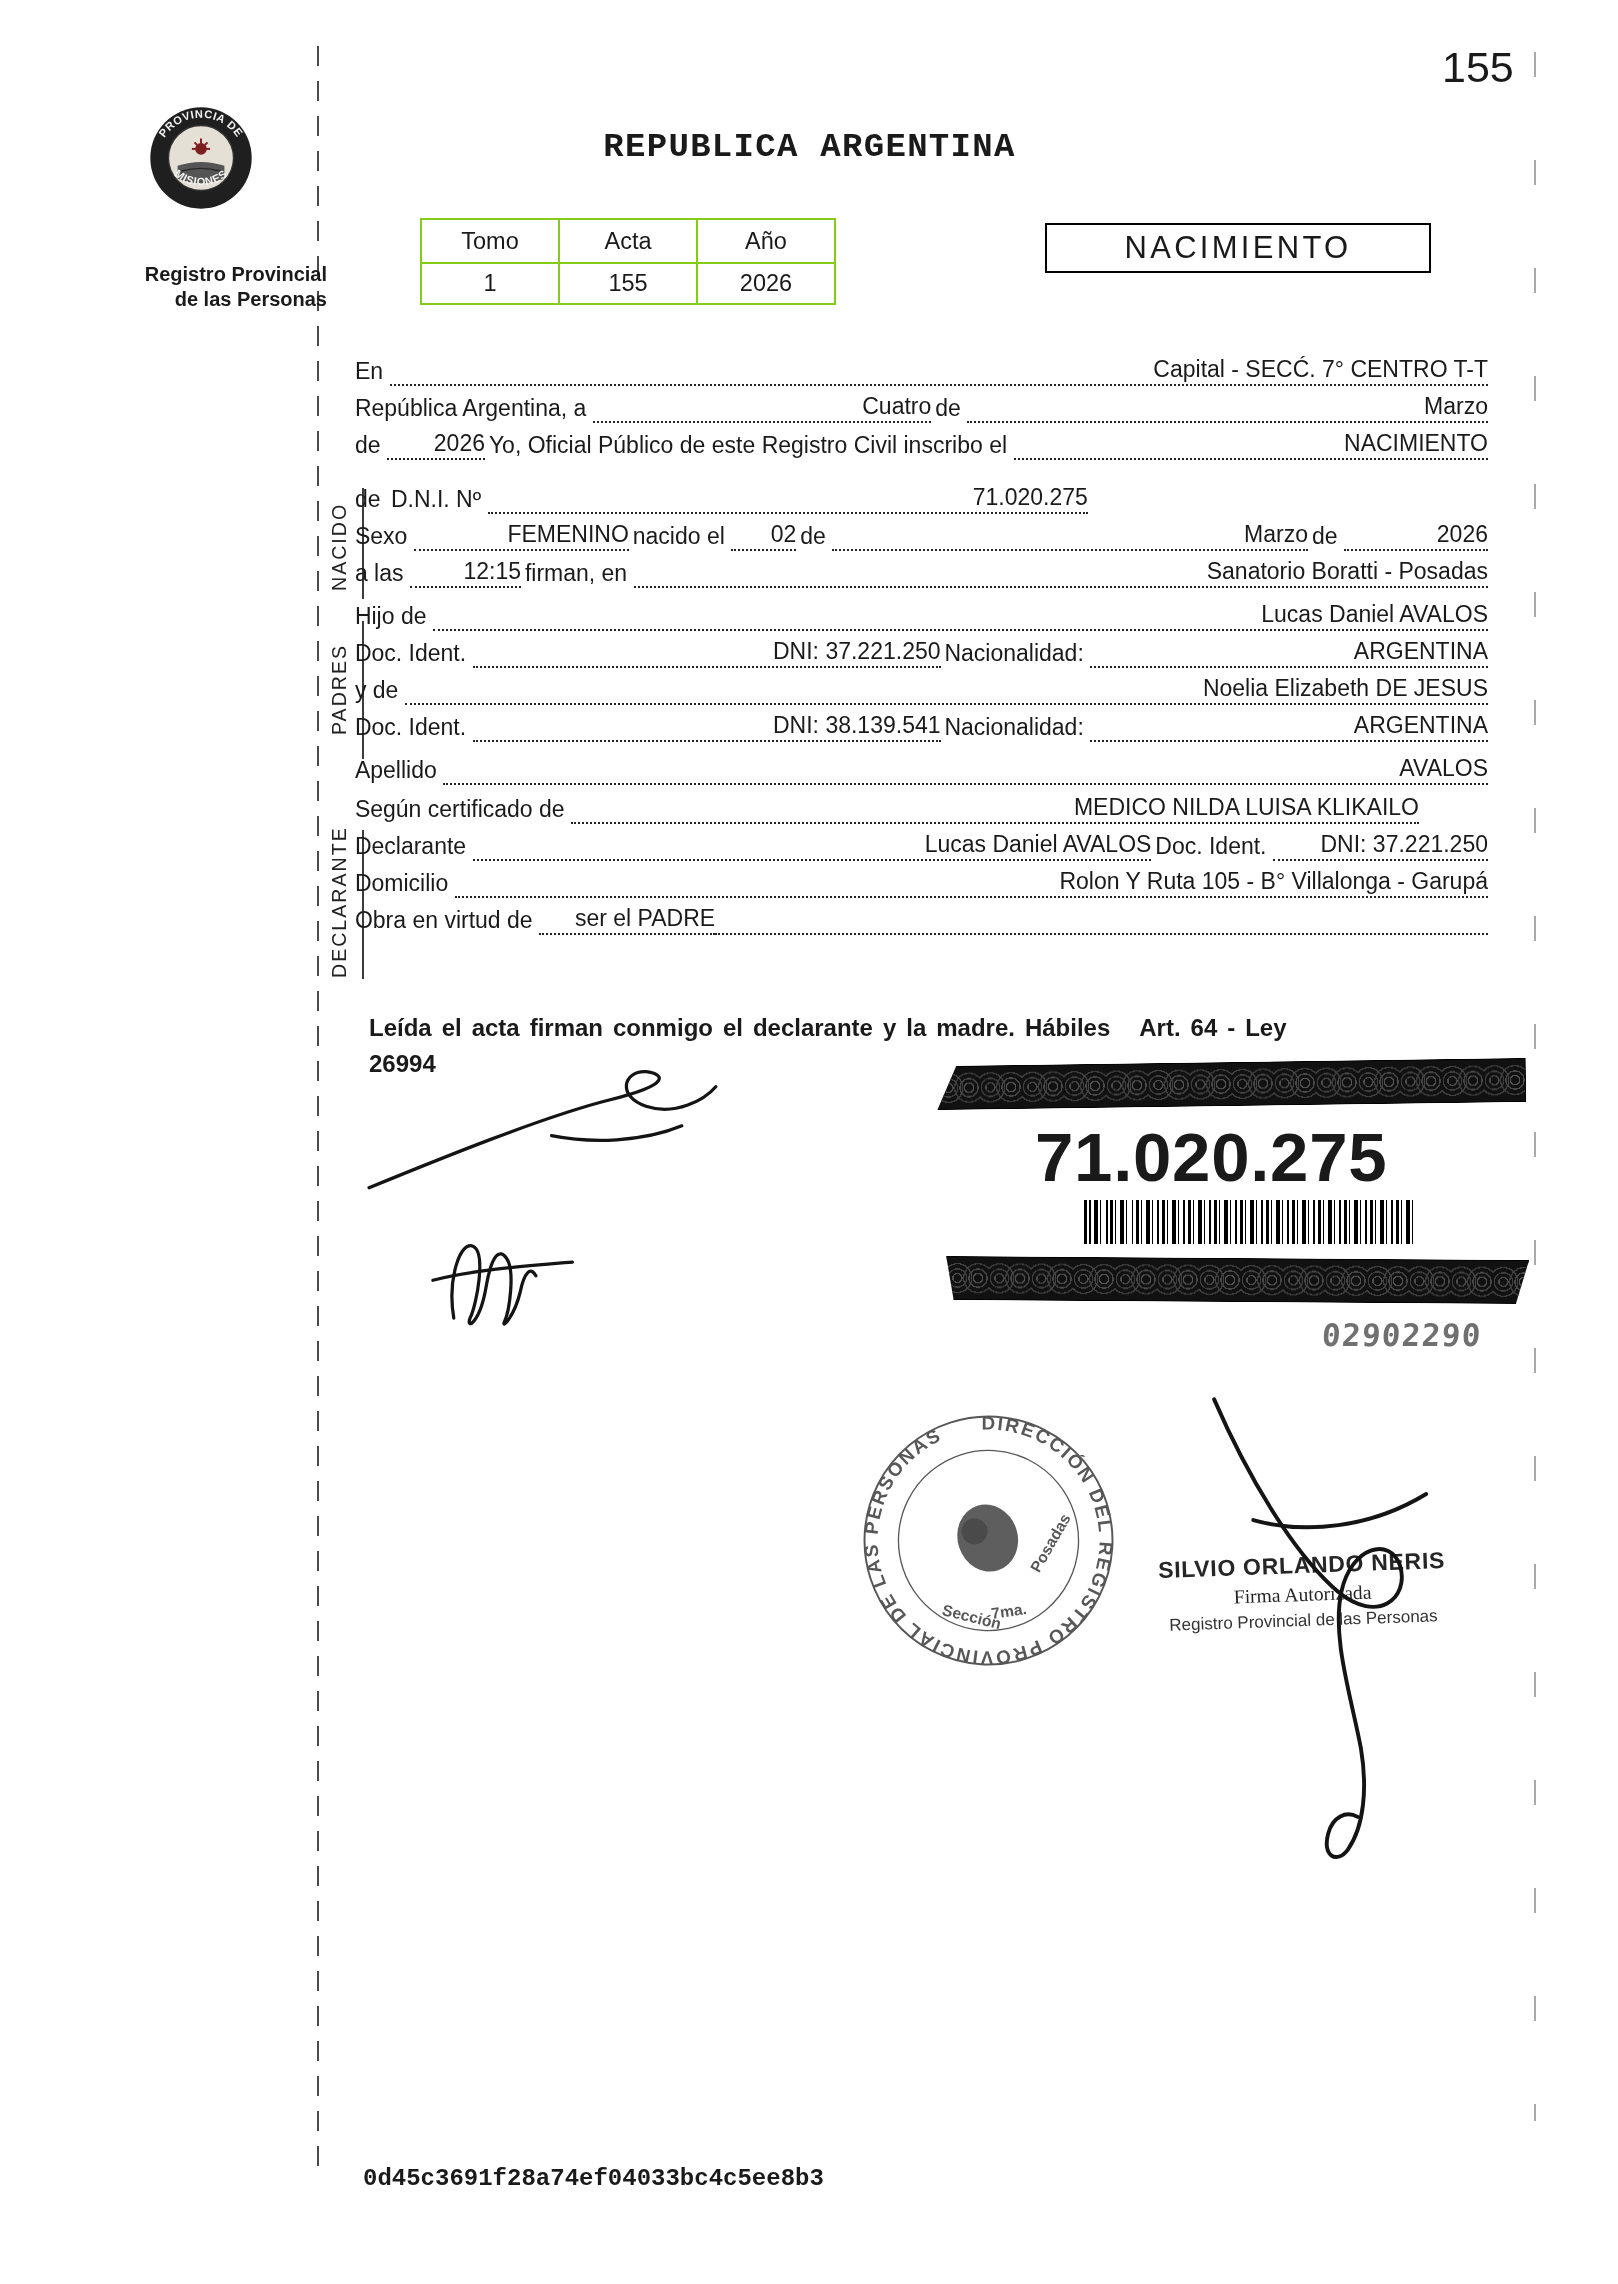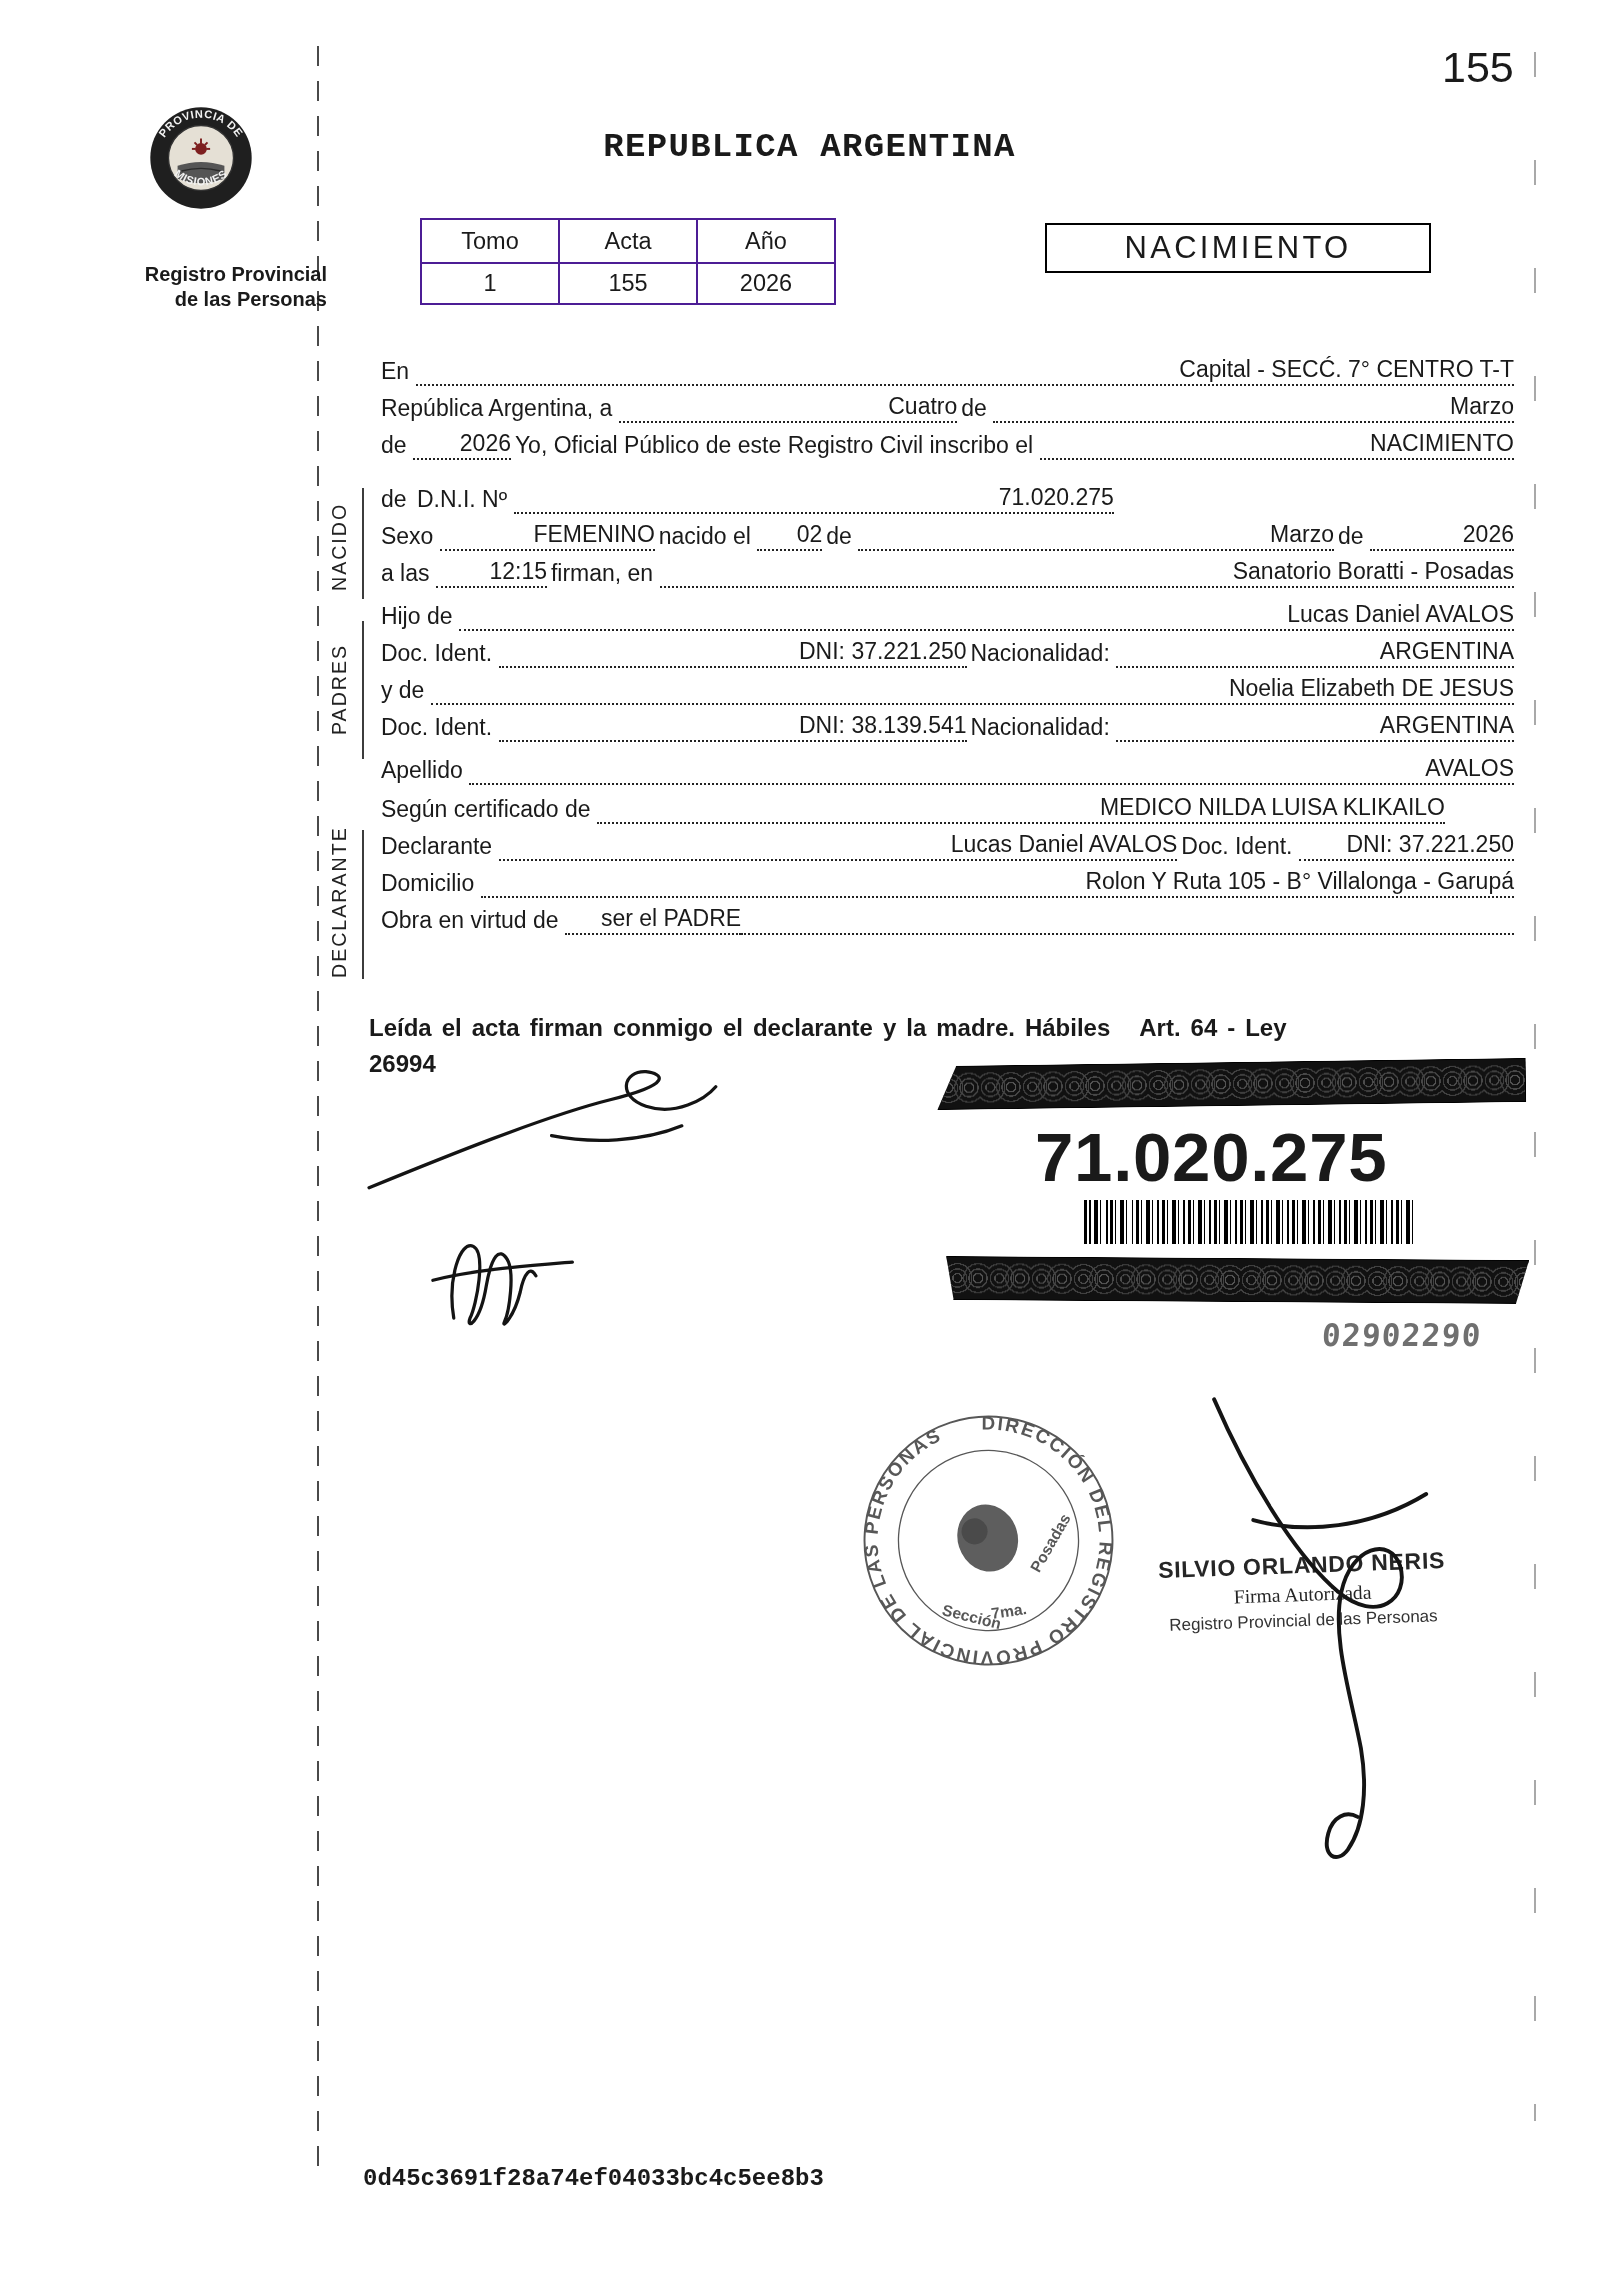--- a/index.html
+++ b/index.html
@@ -17,40 +17,40 @@
   
   .emblem{position:absolute;left:149px;top:106px;}
   .emblem-caption{position:absolute;left:72px;top:262px;width:255px;text-align:right;
     font-weight:bold;font-size:20px;line-height:1.25;}
   .arc-text{font-size:17px;font-weight:bold;fill:#f2f2f2;letter-spacing:1px;}
 
   .doc-title{position:absolute;left:405px;top:128px;width:809px;text-align:center;
     font-family:"Liberation Mono",monospace;font-weight:bold;font-size:34px;letter-spacing:1.3px;}
 
   table.record-table{position:absolute;left:420px;top:218px;border-collapse:collapse;font-size:23.5px;}
-  table.record-table td{border:2px solid #4c1d95;text-align:center;vertical-align:middle;}
+  table.record-table td{border:2px solid #84cc16;text-align:center;vertical-align:middle;}
   table.record-table tr.hdr td{width:134px;height:40px;}
   table.record-table tr.val td{height:37px;}
 
   .type-box{position:absolute;left:1045px;top:223px;width:382px;height:46px;border:2.6px solid #000;
     display:flex;align-items:center;justify-content:center;font-size:31px;letter-spacing:3.3px;}
 
   
   .vlabel{position:absolute;left:328px;writing-mode:vertical-rl;transform:rotate(180deg);
     font-size:19.6px;letter-spacing:2px;color:#222;text-align:center;}
   .vl-nacido{top:486px;height:121px;}
   .vl-padres{top:617px;height:144px;}
   .vl-declarante{top:824px;height:157px;}
   .bracket{position:absolute;left:362px;width:0;border-left:2px solid #3c3c3c;}
   .bk-nacido{top:488px;height:111px;}
   .bk-padres{top:621px;height:138px;}
   .bk-declarante{top:830px;height:149px;}
 
   
-  .form{position:absolute;left:377px;top:349px;width:1137px;font-size:23px;line-height:1.18;}
+  .form{position:absolute;left:351px;top:349px;width:1137px;font-size:23px;line-height:1.18;}
   .row{display:flex;align-items:flex-end;height:37px;}
   .mt26{margin-top:17px}.mt9{margin-top:5.9px}.mt23{margin-top:6px}.mt28{margin-top:2px}
   .lbl{white-space:nowrap;padding:0 6.5px 0.7px 3.9px;}
   .fill{border-bottom:2.6px dotted #222;text-align:right;font-weight:normal;white-space:nowrap;padding-bottom:0.7px;}
   .fill.empty{min-height:0.7px;}
   .w100{flex:0 0 65px}.w150{flex:0 0 98px}.w170{flex:0 0 111px}.w220{flex:0 0 144px}
   .w270{flex:0 0 176px}.w330{flex:0 0 215px}
   .f1{flex:1 1 0}.f065{flex:.65 1 0}.f085{flex:.85 1 0}.f06{flex:.6 1 0}.f16{flex:1.6 1 0}
   .row-short{padding-right:69px;}
 

